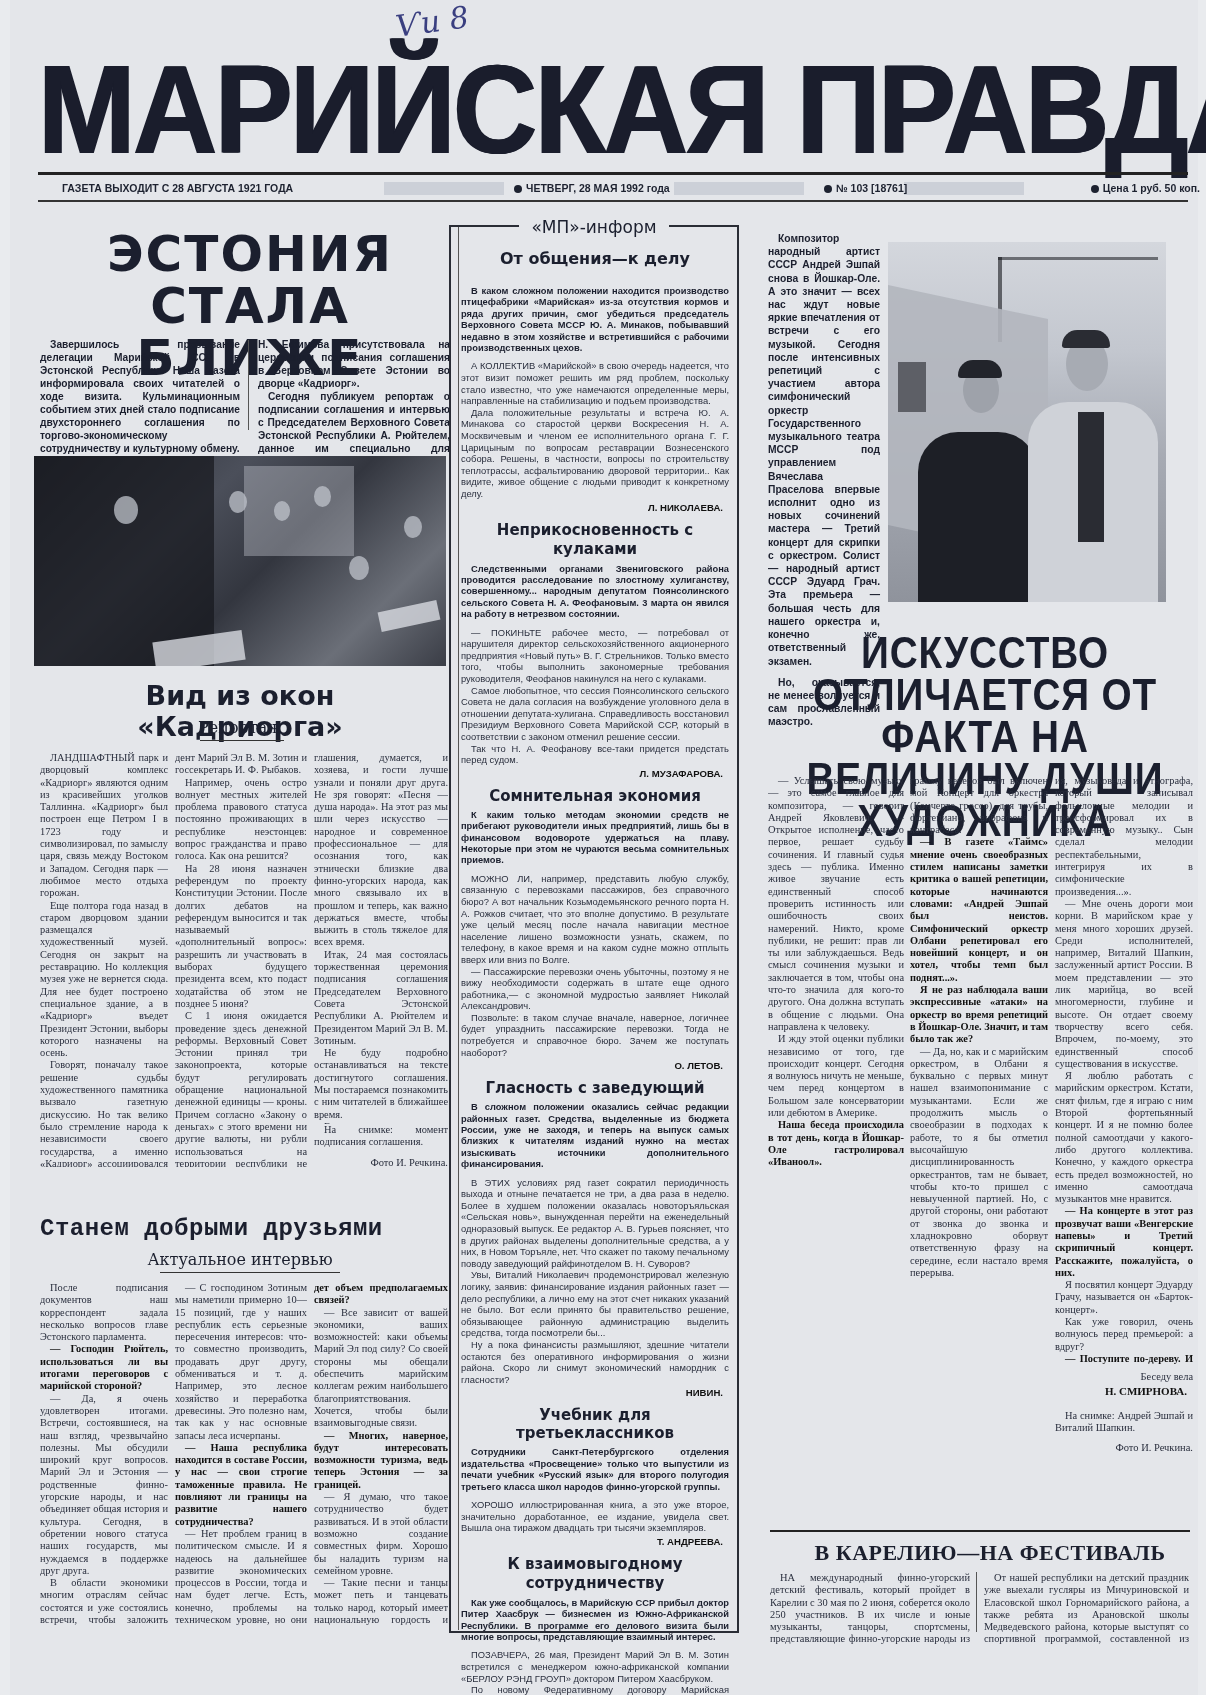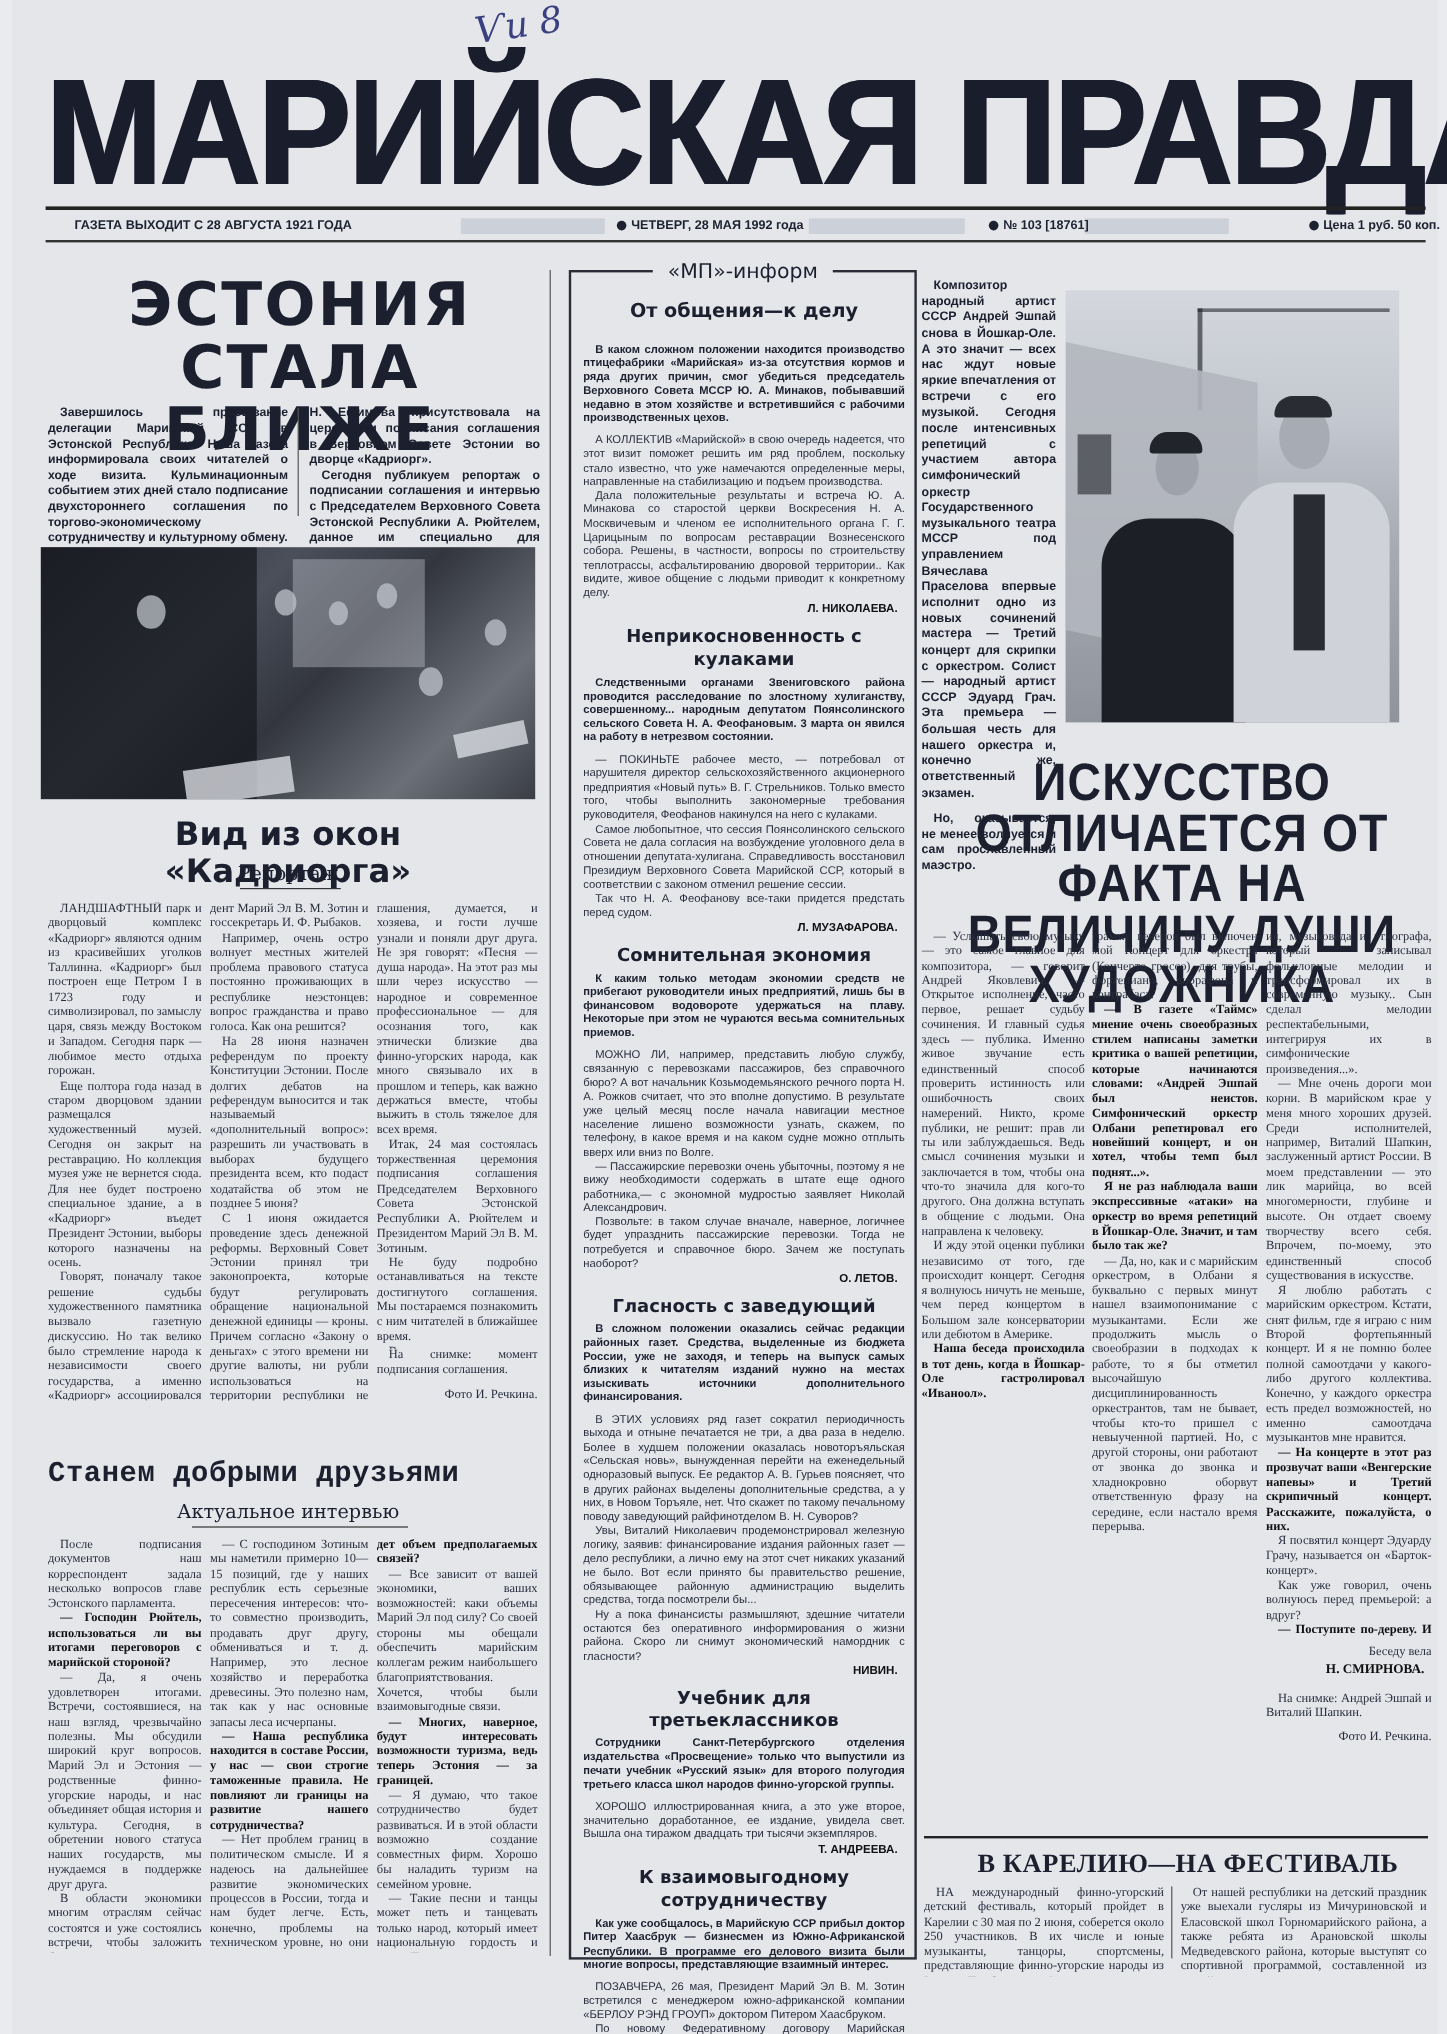--- a/index.html
+++ b/index.html
@@ -82,21 +82,21 @@
   .sig { text-align:right; font-weight:bold; font-family:"Liberation Sans",sans-serif; font-size:9.6px; margin: 2px 6px 0 0; color:#111; }
   .credit { text-align:right; font-family:"Liberation Serif",serif; font-size:10.5px; margin-top:8px; }
 
   .h-friends {
     position:absolute; left: 30px; top: 1215px; width: 400px; text-align:left;
     font-family:Liberation Mono, monospace; font-weight:bold; font-size: 24px; color:#1b1f2e; letter-spacing: .5px;
   }
 
   
   .mp-box {
-    position:absolute; left: 464px; top: 225px; width: 290px; height: 1408px;
+    position:absolute; left: 439px; top: 225px; width: 290px; height: 1408px;
     border: 2px solid #2a2d36;
   }
   .mp-title {
     position:absolute; left: 0; top: -10px; width: 100%; text-align:center;
     font-family:"DejaVu Sans", sans-serif; font-size: 17px; color:#1b1f2e;
   }
   .mp-title span { background:#e4e6ea; padding: 0 12px; }
   .box-h {
     text-align:center; font-family:"DejaVu Sans", sans-serif; font-weight:bold; color:#1b1f2e;
   }

